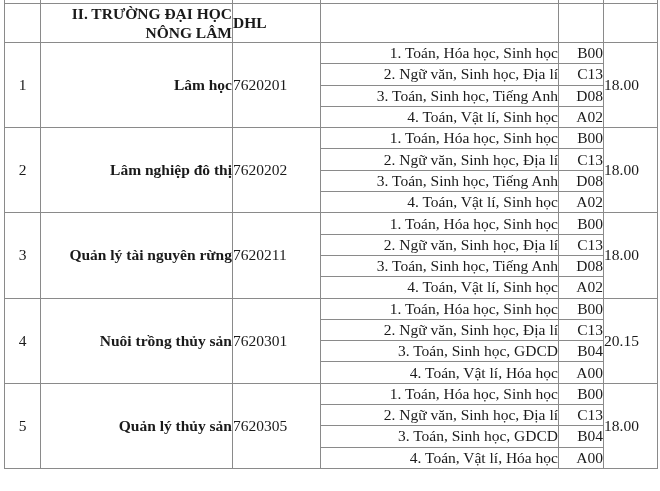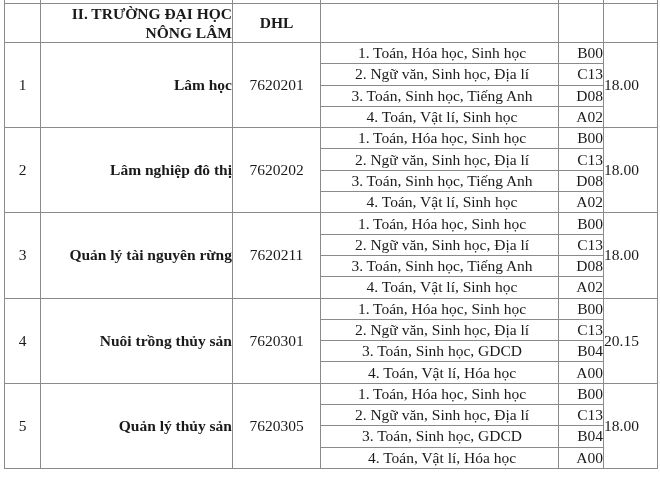--- a/index.html
+++ b/index.html
@@ -4,22 +4,22 @@
   <style>
     html, body { margin: 0; padding: 0; background: #ffffff; }
     body { width: 660px; height: 491px; overflow: hidden; position: relative;
            font-family: "Liberation Serif", "DejaVu Serif", serif; color: #1a1a1a; }
     table.adm { position: absolute; left: 4px; top: -8px; border-collapse: collapse;
                 table-layout: fixed; width: 653px; }
     table.adm td { border: 1.5px solid #8a8a8a; padding: 0; font-size: 15.5px;
                    line-height: 18px; vertical-align: middle; overflow: hidden; white-space: nowrap; }
     .c-stt { width: 35px; text-align: center; }
     .c-name { width: 191px; text-align: right; padding-left: 6px !important; font-weight: bold; }
-    .c-code { width: 87px; text-align: center; }
-    .c-combo { width: 237px; text-align: center; padding-left: 5px !important; margin-left: 36px; }
+    .c-code { width: 87px; }
+    .c-combo { width: 237px; text-align: right; padding-left: 5px !important; margin-left: 36px; }
     .c-blk { width: 44px; text-align: right; }
     .c-score { width: 52px; text-align: left; }
     .hdr td { height: 38px; }
     .hdr .c-name { text-align: right; font-weight: bold; white-space: normal; line-height: 19px; padding-left: 0 !important; }
     .hdr .c-code { font-weight: bold; }
     .top td { height: 10px; }
     .sub td.c-combo, .sub td.c-blk { height: 20.3px; }
   </style>
 </head>
 <body>

